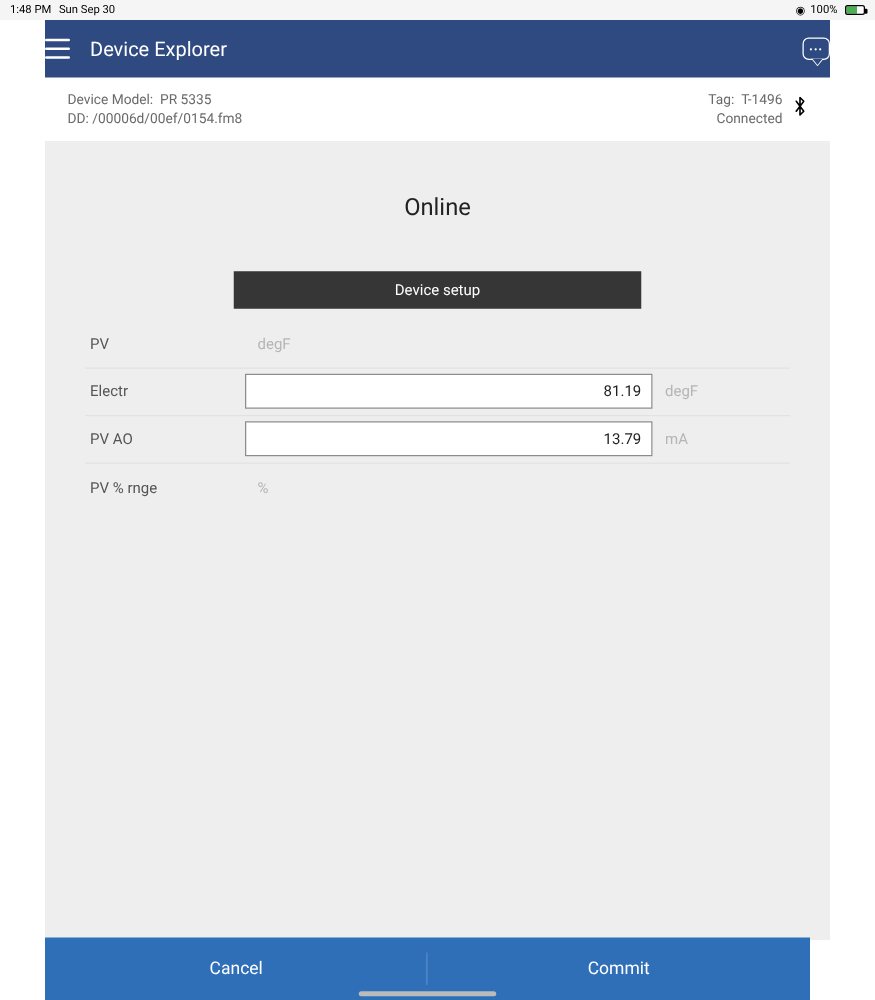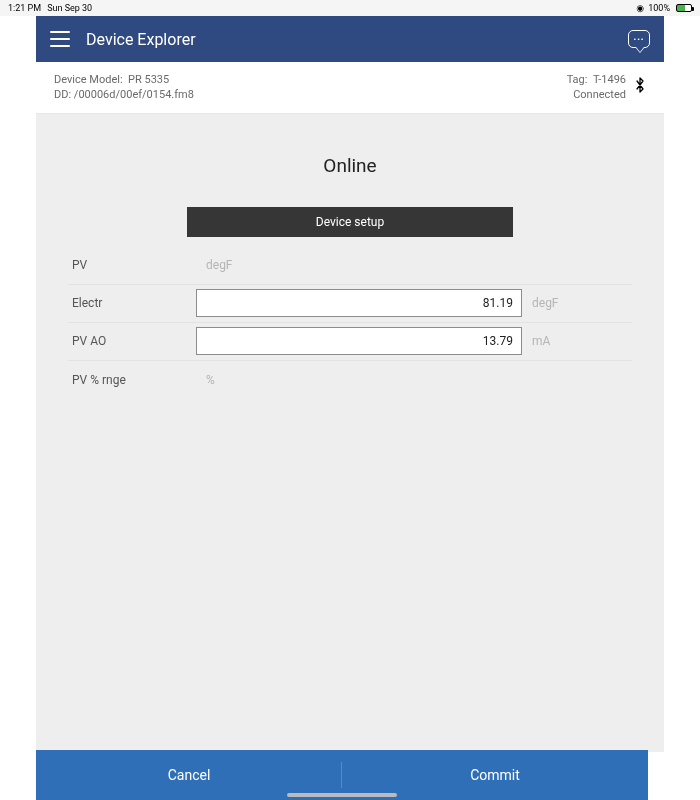--- a/index.html
+++ b/index.html
@@ -8,35 +8,35 @@
     .status-bar { height: 16px; background: #f5f5f5; display: flex; justify-content: space-between; align-items: center; padding: 0 8px; font-size: 9px; color: #000; }
     .status-left { display: flex; gap: 6px; }
     .status-right { display: flex; align-items: center; gap: 4px; }
     .wifi-icon { font-size: 9px; }
     .battery-icon { display: inline-flex; align-items: center; }
     .battery-box { width: 16px; height: 8px; border: 1px solid #000; border-radius: 2px; margin-left: 2px; position: relative; background: linear-gradient(to right, #4caf50 60%, #fff 60%); }
     .battery-box::after { content: ''; position: absolute; right: -3px; top: 2px; width: 2px; height: 4px; background: #000; border-radius: 0 1px 1px 0; }
 
     .tablet-frame { margin: 0 36px; background: #fff; position: relative; height: calc(100% - 16px); }
     
-    .app-header { background: #2f4a80; color: #fff; height: 46px; display: flex; align-items: center; padding: 0 14px; }
+    .app-header { background: #2f4a80; color: #fff; height: 46px; display: flex; align-items: center; padding: 0 0; }
     .menu-icon { width: 20px; height: 16px; display: flex; flex-direction: column; justify-content: space-between; cursor: pointer; }
     .menu-icon span { height: 2px; background: #fff; border-radius: 1px; }
     .app-title { margin-left: 16px; font-size: 16px; font-weight: 400; flex: 1; }
     .chat-icon { width: 22px; height: 18px; border: 1.5px solid #fff; border-radius: 5px; position: relative; display:flex; align-items:center; justify-content:center; font-size:8px; letter-spacing:1px; color:#fff; }
     .chat-icon::after { content: ''; position: absolute; bottom: -5px; right: 5px; width: 0; height: 0; border-left: 4px solid transparent; border-right: 4px solid transparent; border-top: 5px solid #2f4a80; }
     .chat-icon::before { content: ''; position: absolute; bottom: -6px; right: 4px; width: 0; height: 0; border-left: 5px solid transparent; border-right: 5px solid transparent; border-top: 6px solid #fff; }
 
     .device-info { display: flex; justify-content: space-between; padding: 10px 18px 10px 18px; font-size: 11px; color: #6a6a6a; border-bottom: 1px solid #e8e8e8; }
     .device-info-left div, .device-info-right div { line-height: 1.4; }
     .device-info-right { text-align: right; display:flex; align-items:center; gap:8px; }
     .bt-icon { font-size: 15px; color: #000; }
 
     .content-area { background: #eeeeee; min-height: calc(100% - 46px - 50px - 50px); padding: 40px 0 0 0; }
-    .page-title { text-align: center; font-size: 19px; color: #222; margin-bottom: 30px; font-weight: 400; }
+    .page-title { text-align: center; font-size: 19px; color: #222; margin-bottom: 40px; font-weight: 400; }
 
     .form-section { padding: 0 32px; }
     .setup-button { display: block; margin: 0 auto 10px; width: 326px; background: #363636; color: #fff; border: none; height: 30px; font-size: 12px; cursor: pointer; }
 
     .form-row { display: flex; align-items: center; height: 38px; border-bottom: 1px solid #e2e2e2; }
     .form-row:last-child { border-bottom: none; }
     .row-label { width: 128px; font-size: 12px; color: #555; padding-left: 4px; }
     .row-input { width: 326px; height: 28px; border: 1px solid #8c8c8c; background: #fff; text-align: right; padding-right: 8px; font-size: 12px; color: #222; }
     .row-unit { margin-left: 10px; font-size: 12px; color: #b5b5b5; }
 
@@ -44,21 +44,21 @@
     .bottom-btn { flex: 1; background: transparent; border: none; color: #fff; font-size: 14px; cursor: pointer; position: relative; }
     .bottom-btn:first-child::after { content: ''; position: absolute; right: 0; top: 12px; bottom: 12px; width: 1px; background: rgba(255,255,255,0.2); }
 
     .home-indicator { position: absolute; bottom: 3px; left: 50%; transform: translateX(-50%); width: 110px; height: 4px; background: #bbb; border-radius: 3px; }
   </style>
 </head>
 <body>
 
 <div class="status-bar">
   <div class="status-left">
-    <span>1:21 PM</span>
+    <span>1:48 PM</span>
     <span>Sun Sep 30</span>
   </div>
   <div class="status-right">
     <span class="wifi-icon">◉</span>
     <span>100%</span>
     <span class="battery-icon">
         <span class="battery-box"></span>
       </span>
   </div>
 </div>

